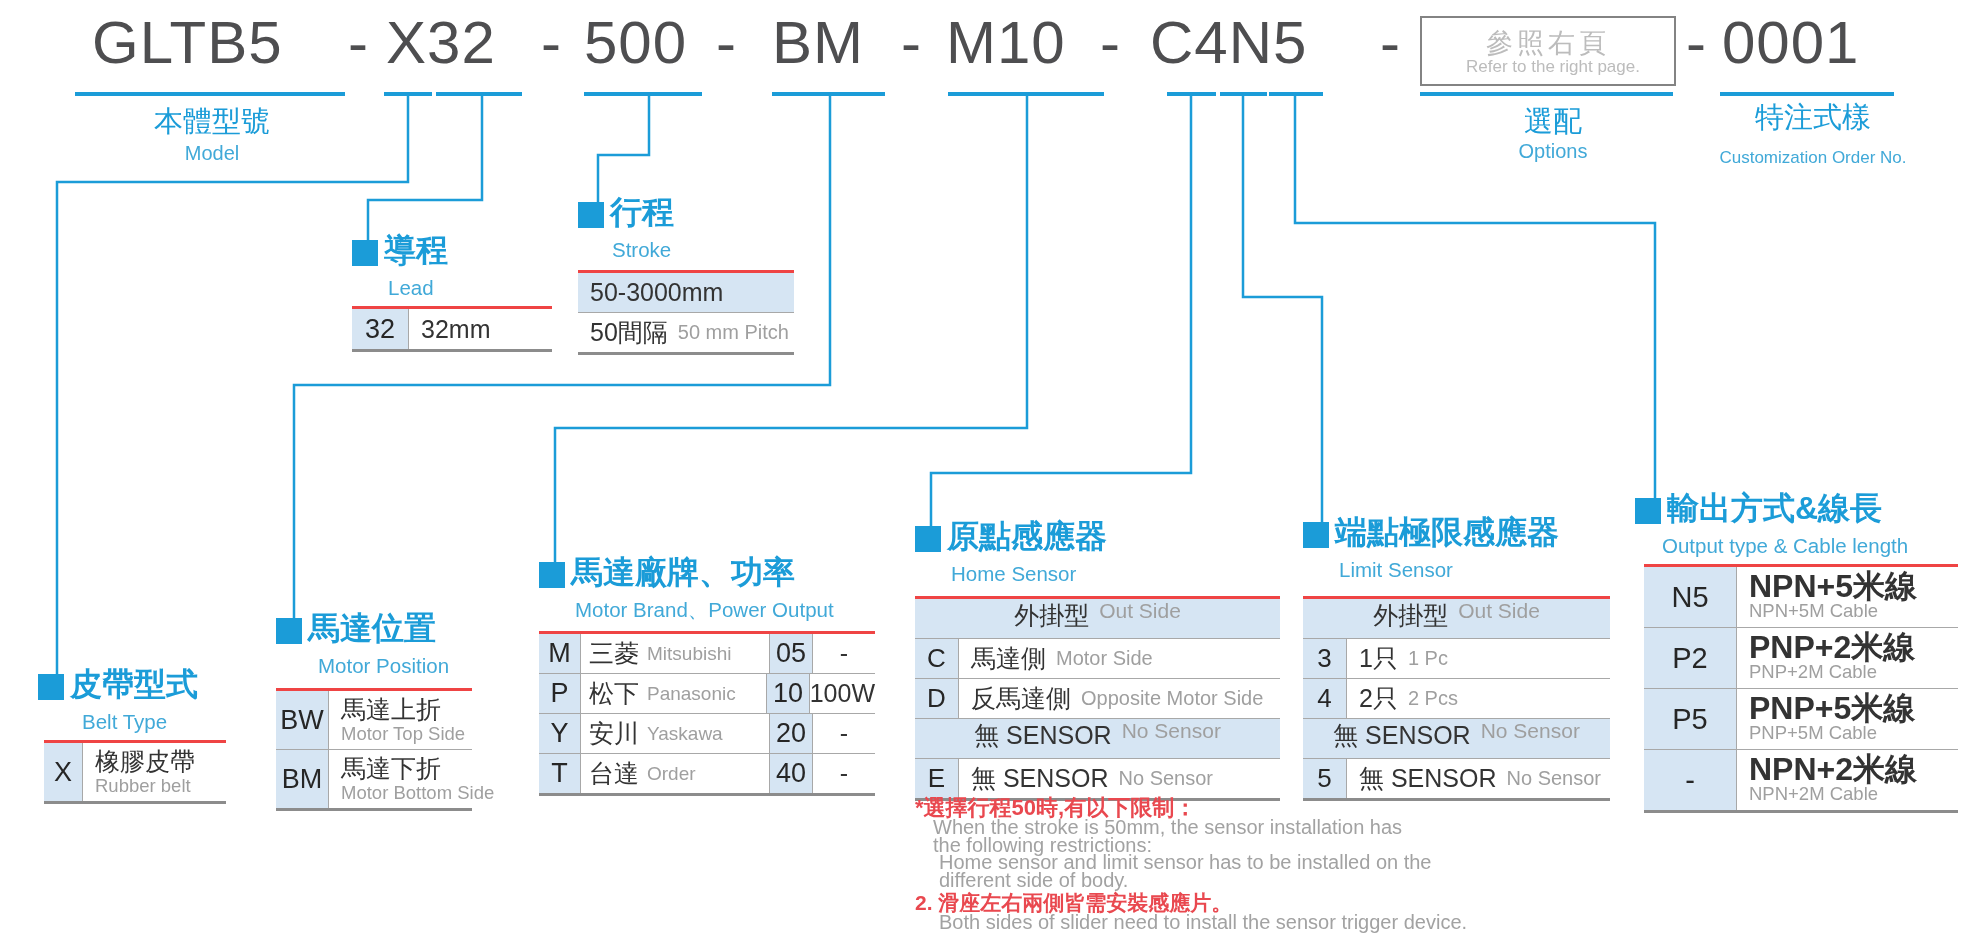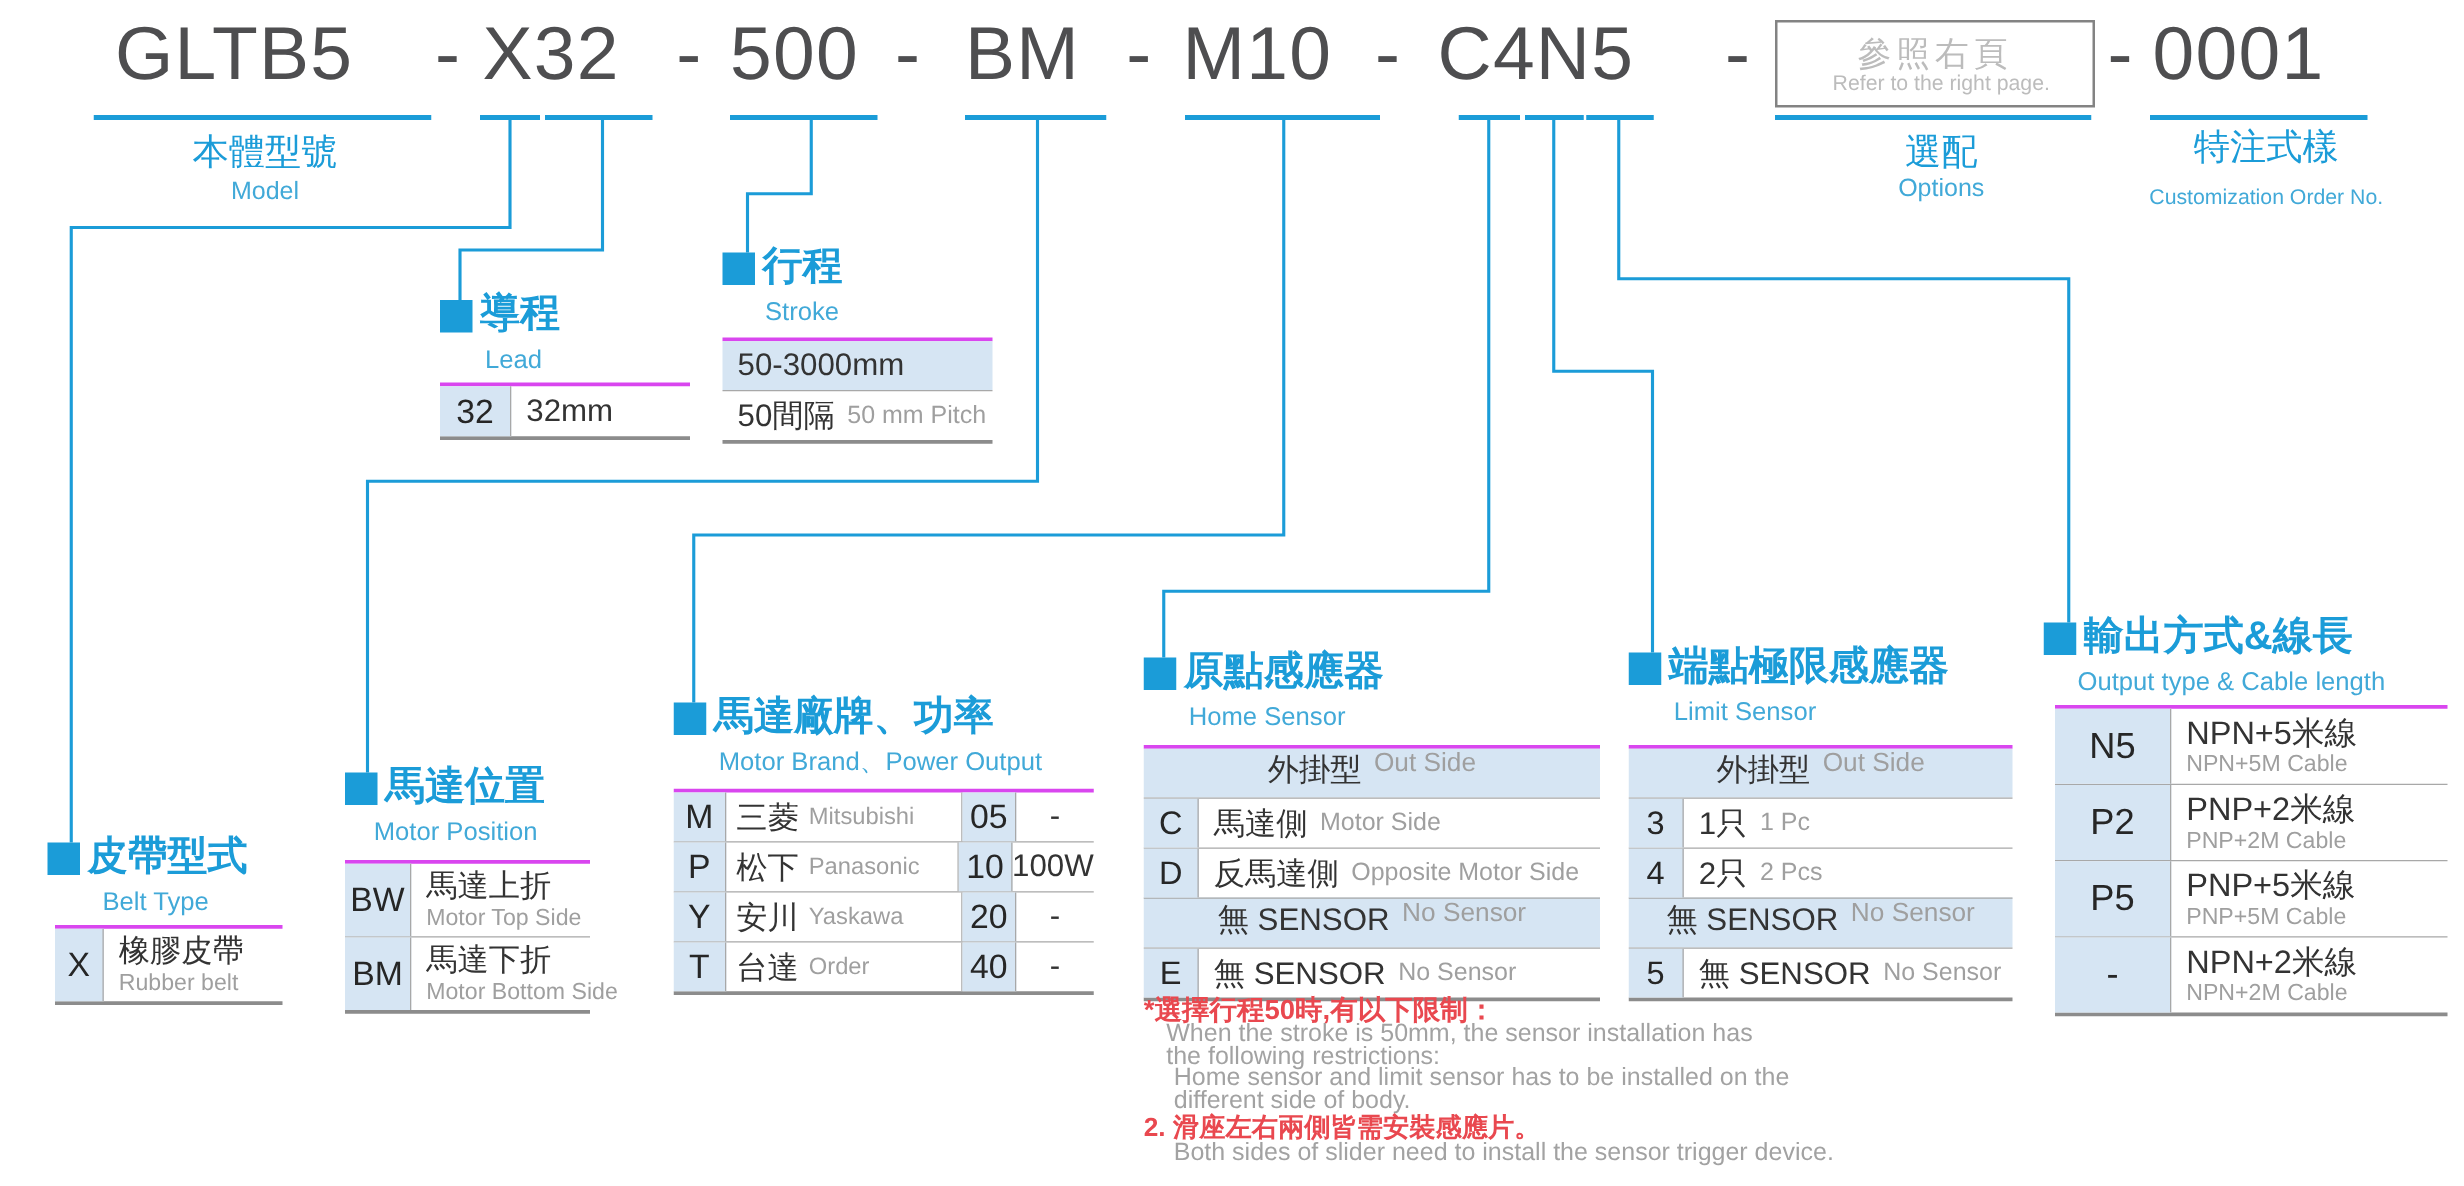--- a/index.html
+++ b/index.html
@@ -18,21 +18,21 @@
   
   .toplab-zh{position:absolute;font-size:29px;color:#1b9cd8;text-align:center;white-space:nowrap;}
   .toplab-en{position:absolute;font-size:20px;color:#41a9d8;text-align:center;white-space:nowrap;}
 
   
   .sq{position:absolute;width:26px;height:26px;background:#1b9cd8;}
   .sec-zh{position:absolute;font-size:32px;font-weight:bold;color:#1b9cd8;white-space:nowrap;line-height:36px;}
   .sec-en{position:absolute;font-size:20.5px;color:#41a9d8;white-space:nowrap;line-height:24px;}
 
   
-  .tbl{position:absolute;border-top:3px solid #d946ef;border-bottom:3px solid #8c8c8c;background:#fff;}
+  .tbl{position:absolute;border-top:3px solid #ef4444;border-bottom:3px solid #8c8c8c;background:#fff;}
   .tbl .tr{display:flex;align-items:stretch;}
   .tbl .tr + .tr{border-top:1.5px solid #a8a8a8;}
   .td{display:flex;align-items:center;}
   .td.code{background:#d6e5f3;justify-content:center;border-right:1.5px solid #a8a8a8;
            font-size:27px;color:#262626;flex:0 0 auto;}
   .zh{font-size:25px;color:#333;white-space:nowrap;}
   .en{font-size:20px;color:#9f9f9f;white-space:nowrap;margin-left:10px;}
   .stacked{flex-direction:column;align-items:flex-start;justify-content:center;padding-left:12px;}
   .stacked .zh{line-height:27px;}
   .stacked .en{margin-left:0;font-size:18.5px;line-height:21px;}
@@ -65,21 +65,21 @@
   .t-brand .td.power{flex:1;justify-content:center;font-size:25px;color:#333;}
   .t-home{left:915px;top:596px;width:365px;}
   .t-home .tr{height:39px;}
   .t-home .td.code{width:43px;font-size:26px;}
   .t-limit{left:1303px;top:596px;width:307px;}
   .t-limit .tr{height:39px;}
   .t-limit .td.code{width:43px;font-size:26px;}
   .t-out{left:1644px;top:564px;width:314px;}
   .t-out .tr{height:60px;}
   .t-out .td.code{width:92px;font-size:29px;}
-  .t-out .stacked .zh{font-size:26px;}
+  .t-out .stacked .zh{font-size:32px;font-weight:bold;}
 
   
   .notes{position:absolute;left:915px;top:796px;width:460px;}
   .note-title{font-size:22px;font-weight:bold;color:#e9484f;line-height:23px;white-space:nowrap;}
   .note-en{font-size:20px;color:#a2a2a2;line-height:17.5px;margin-left:18px;white-space:nowrap;}
   .note-item{font-size:21px;font-weight:bold;color:#e9484f;line-height:22px;margin-top:3px;white-space:nowrap;}
 </style>
 </head>
 <body>
 
@@ -143,21 +143,21 @@
   <div class="sq" style="left:578px;top:202px"></div>
   <div class="sec-zh" style="left:610px;top:194px">行程</div>
   <div class="sec-en" style="left:612px;top:238px">Stroke</div>
 
   <div class="sq" style="left:38px;top:674px"></div>
   <div class="sec-zh" style="left:70px;top:666px">皮帶型式</div>
   <div class="sec-en" style="left:82px;top:710px">Belt Type</div>
 
   <div class="sq" style="left:276px;top:618px"></div>
   <div class="sec-zh" style="left:308px;top:610px">馬達位置</div>
-  <div class="sec-en" style="left:299px;top:654px">Motor Position</div>
+  <div class="sec-en" style="left:318px;top:654px">Motor Position</div>
 
   <div class="sq" style="left:539px;top:562px"></div>
   <div class="sec-zh" style="left:571px;top:554px">馬達廠牌、功率</div>
   <div class="sec-en" style="left:575px;top:598px">Motor Brand、Power Output</div>
 
   <div class="sq" style="left:915px;top:526px"></div>
   <div class="sec-zh" style="left:947px;top:518px">原點感應器</div>
   <div class="sec-en" style="left:951px;top:562px">Home Sensor</div>
 
   <div class="sq" style="left:1303px;top:522px"></div>

